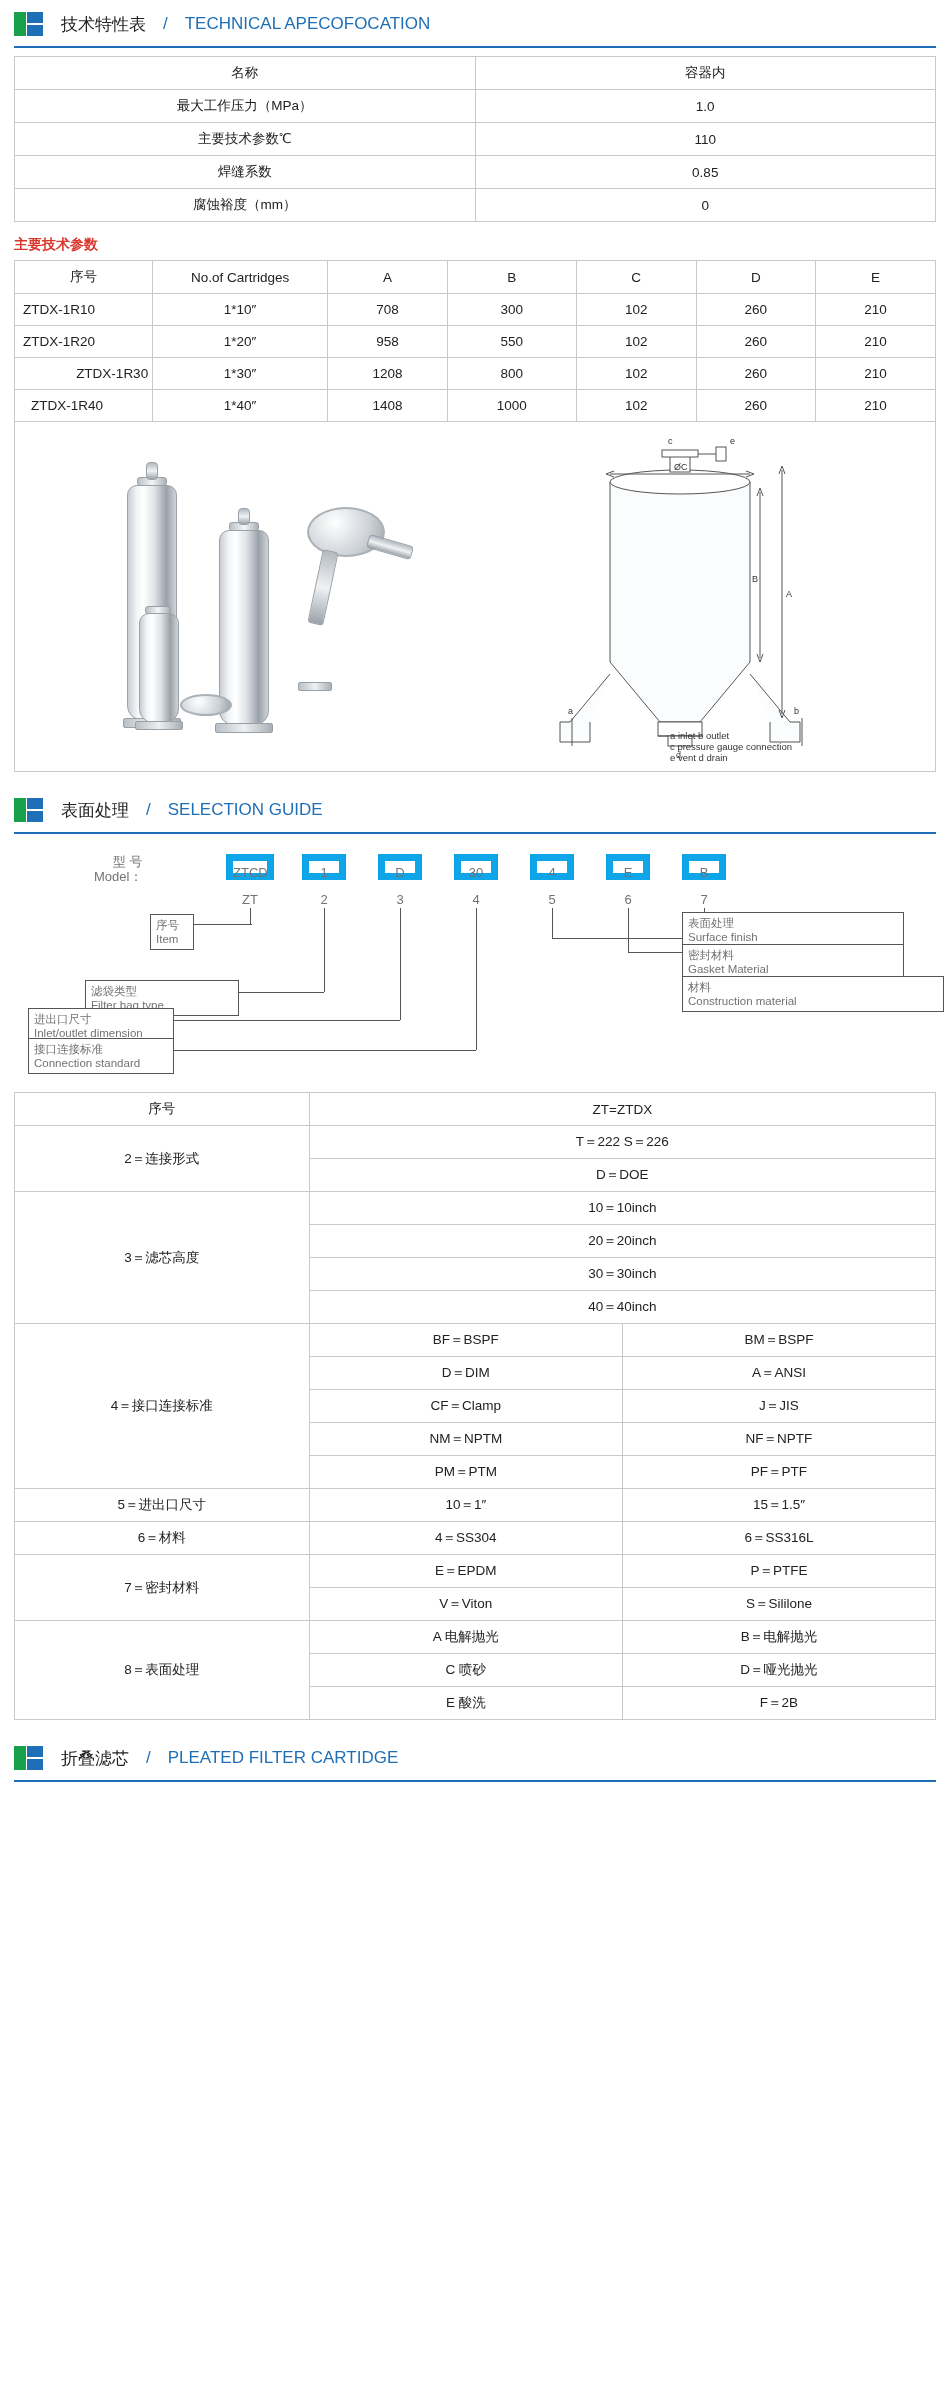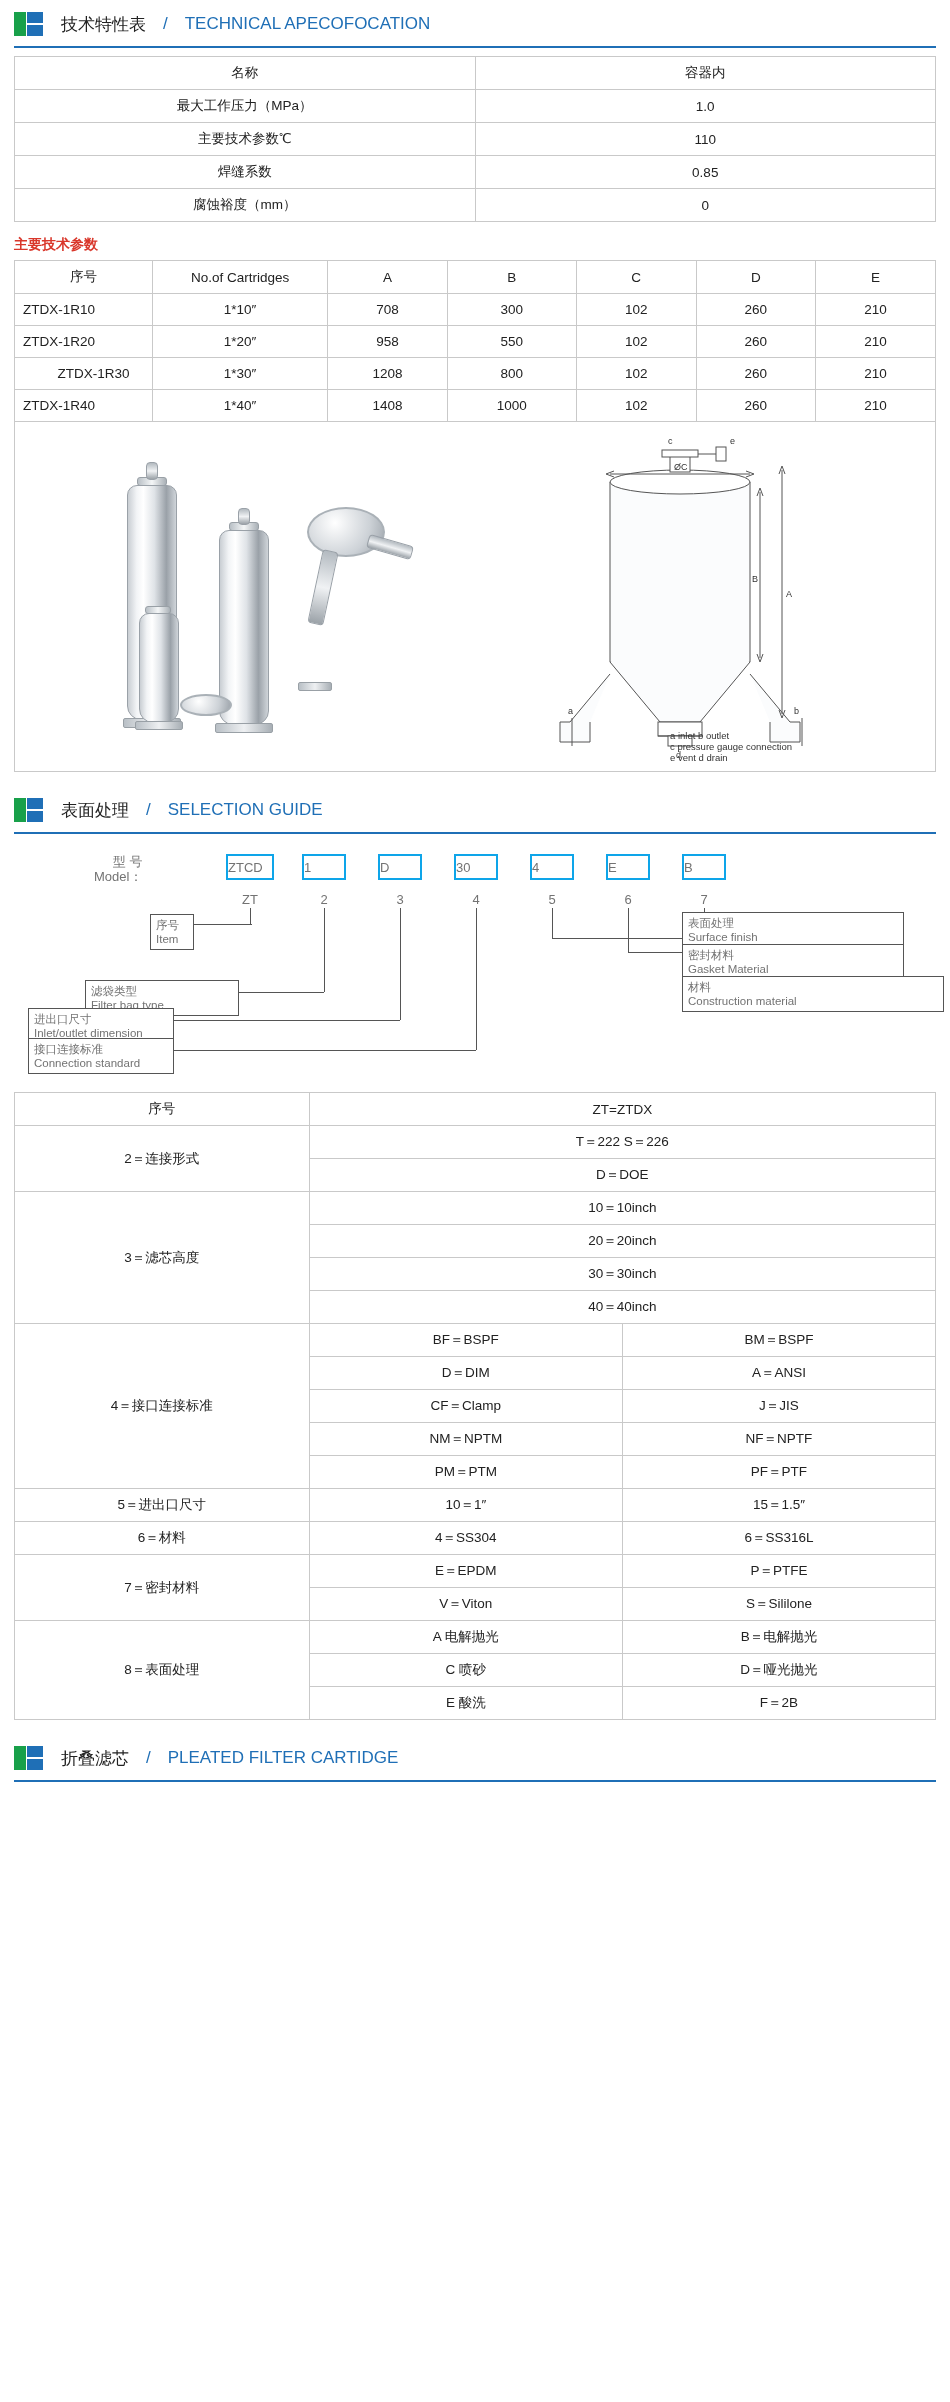--- a/index.html
+++ b/index.html
@@ -142,23 +142,24 @@
   }
   .model-label {
     position: absolute;
     left: 80px; top: 12px;
     text-align: right;
     line-height: 15px;
     font-size: 13px;
   }
   .mbox {
     position: absolute;
-    border: 2px solid #0ea5e9;
+    border: 7px solid #0ea5e9;
     height: 26px;
     line-height: 24px;
+    text-align: center;
     font-size: 13px;
     background: #fff;
   }
   .mnum {
     position: absolute;
     font-size: 13px;
     text-align: center;
     width: 30px;
   }
   .callout {
@@ -247,30 +248,30 @@
     <tr>
       <td style="text-align:left;padding-left:8px">ZTDX-1R20</td>
       <td>1*20″</td>
       <td>958</td>
       <td>550</td>
       <td>102</td>
       <td>260</td>
       <td>210</td>
     </tr>
     <tr>
-      <td style="text-align:center;padding-left:24px">ZTDX-1R30</td>
+      <td style="text-align:right;padding-left:24px">ZTDX-1R30</td>
       <td>1*30″</td>
       <td>1208</td>
       <td>800</td>
       <td>102</td>
       <td>260</td>
       <td>210</td>
     </tr>
     <tr>
-      <td style="text-align:left;padding-left:8px">ZTDX-1R40</td>
+      <td style="text-align:left;padding-left:16px">ZTDX-1R40</td>
       <td>1*40″</td>
       <td>1408</td>
       <td>1000</td>
       <td>102</td>
       <td>260</td>
       <td>210</td>
     </tr>
   </tbody>
     </table>
 

